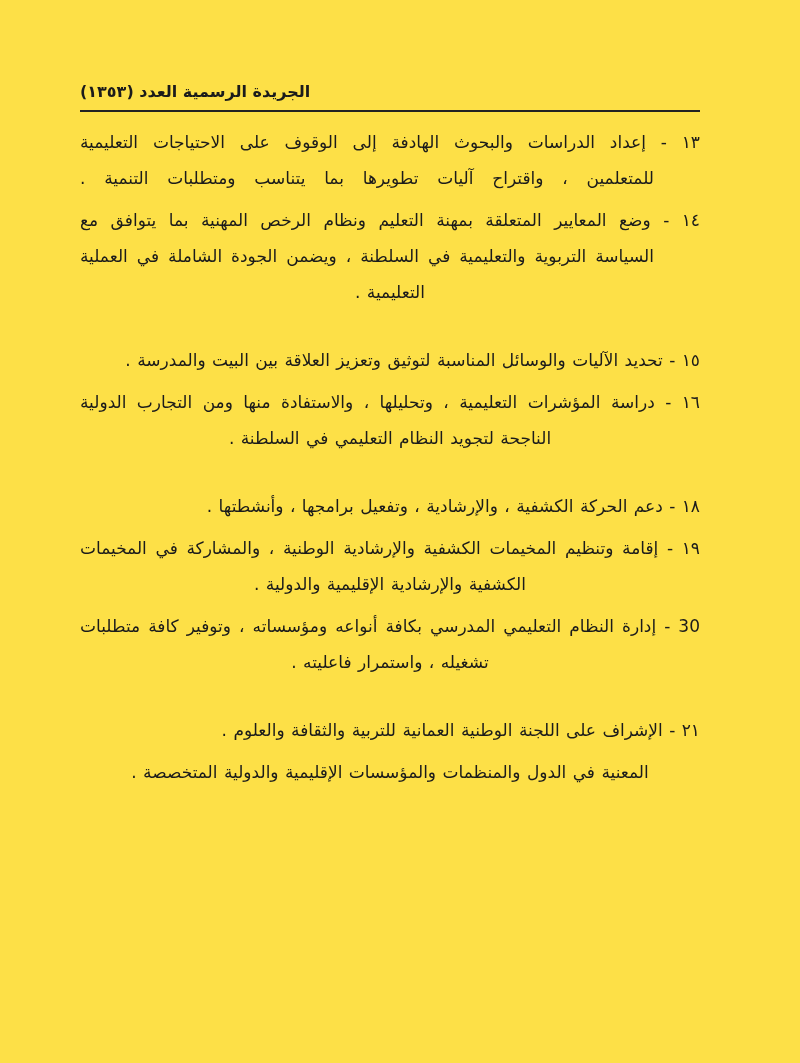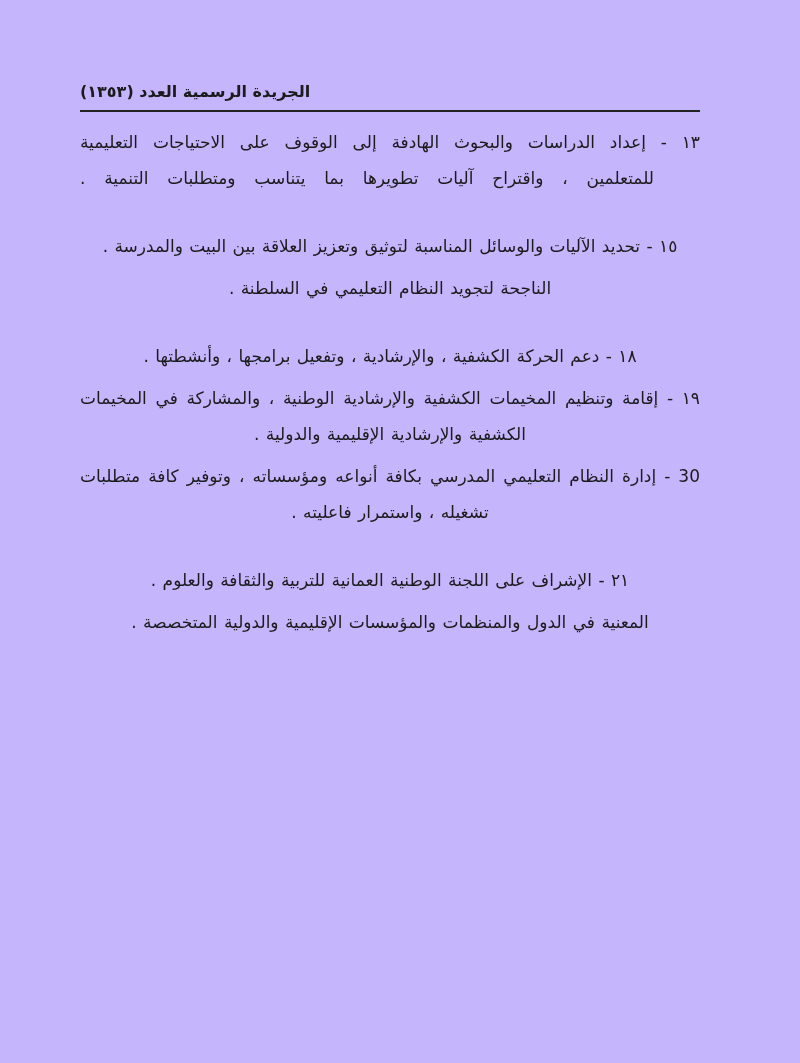--- a/index.html
+++ b/index.html
@@ -4,21 +4,21 @@
 <style>
   html, body {
     margin: 0;
     padding: 0;
     background: #ffffff;
   }
   .page {
     position: relative;
     width: 800px;
     height: 1063px;
-    background: #c4b5fd;
+    background: #fde047;
     box-sizing: border-box;
     padding-top: 80px;
     overflow: hidden;
     font-family: "DejaVu Sans", sans-serif;
     color: #1b1b1b;
   }
   .content {
     margin-left: 80px;
     width: 620px;
     direction: rtl;
@@ -60,40 +60,46 @@
     padding-right: 46px;
     text-align: justify;
     text-align-last: justify;
   }
   
   .line.center {
     text-align: center;
   }
   
   .line.right {
-    text-align: center;
+    text-align: right;
     margin-top: 32px;
   }
 </style>
 </head>
 <body>
 
 <div class="page">
   <div class="content">
     <div class="gazette-header">الجريدة الرسمية العدد (١٣٥٣)</div>
     <hr class="header-rule">
     <div class="items">
         <div class="item">
           <div class="line full">١٣ - إعداد الدراسات والبحوث الهادفة إلى الوقوف على الاحتياجات التعليمية</div>
           <div class="line contj">للمتعلمين ، واقتراح آليات تطويرها بما يتناسب ومتطلبات التنمية .</div>
         </div>
         <div class="item">
+          <div class="line full">١٤ - وضع المعايير المتعلقة بمهنة التعليم ونظام الرخص المهنية بما يتوافق مع</div>
+          <div class="line contj">السياسة التربوية والتعليمية في السلطنة ، ويضمن الجودة الشاملة في العملية</div>
+          <div class="line center">التعليمية .</div>
+        </div>
+        <div class="item">
           <div class="line right">١٥ - تحديد الآليات والوسائل المناسبة لتوثيق وتعزيز العلاقة بين البيت والمدرسة .</div>
         </div>
         <div class="item">
+          <div class="line full">١٦ - دراسة المؤشرات التعليمية ، وتحليلها ، والاستفادة منها ومن التجارب الدولية</div>
           <div class="line center">الناجحة لتجويد النظام التعليمي في السلطنة .</div>
         </div>
         <div class="item">
           <div class="line right">١٨ - دعم الحركة الكشفية ، والإرشادية ، وتفعيل برامجها ، وأنشطتها .</div>
         </div>
         <div class="item">
           <div class="line full">١٩ - إقامة وتنظيم المخيمات الكشفية والإرشادية الوطنية ، والمشاركة في المخيمات</div>
           <div class="line center">الكشفية والإرشادية الإقليمية والدولية .</div>
         </div>
         <div class="item">

